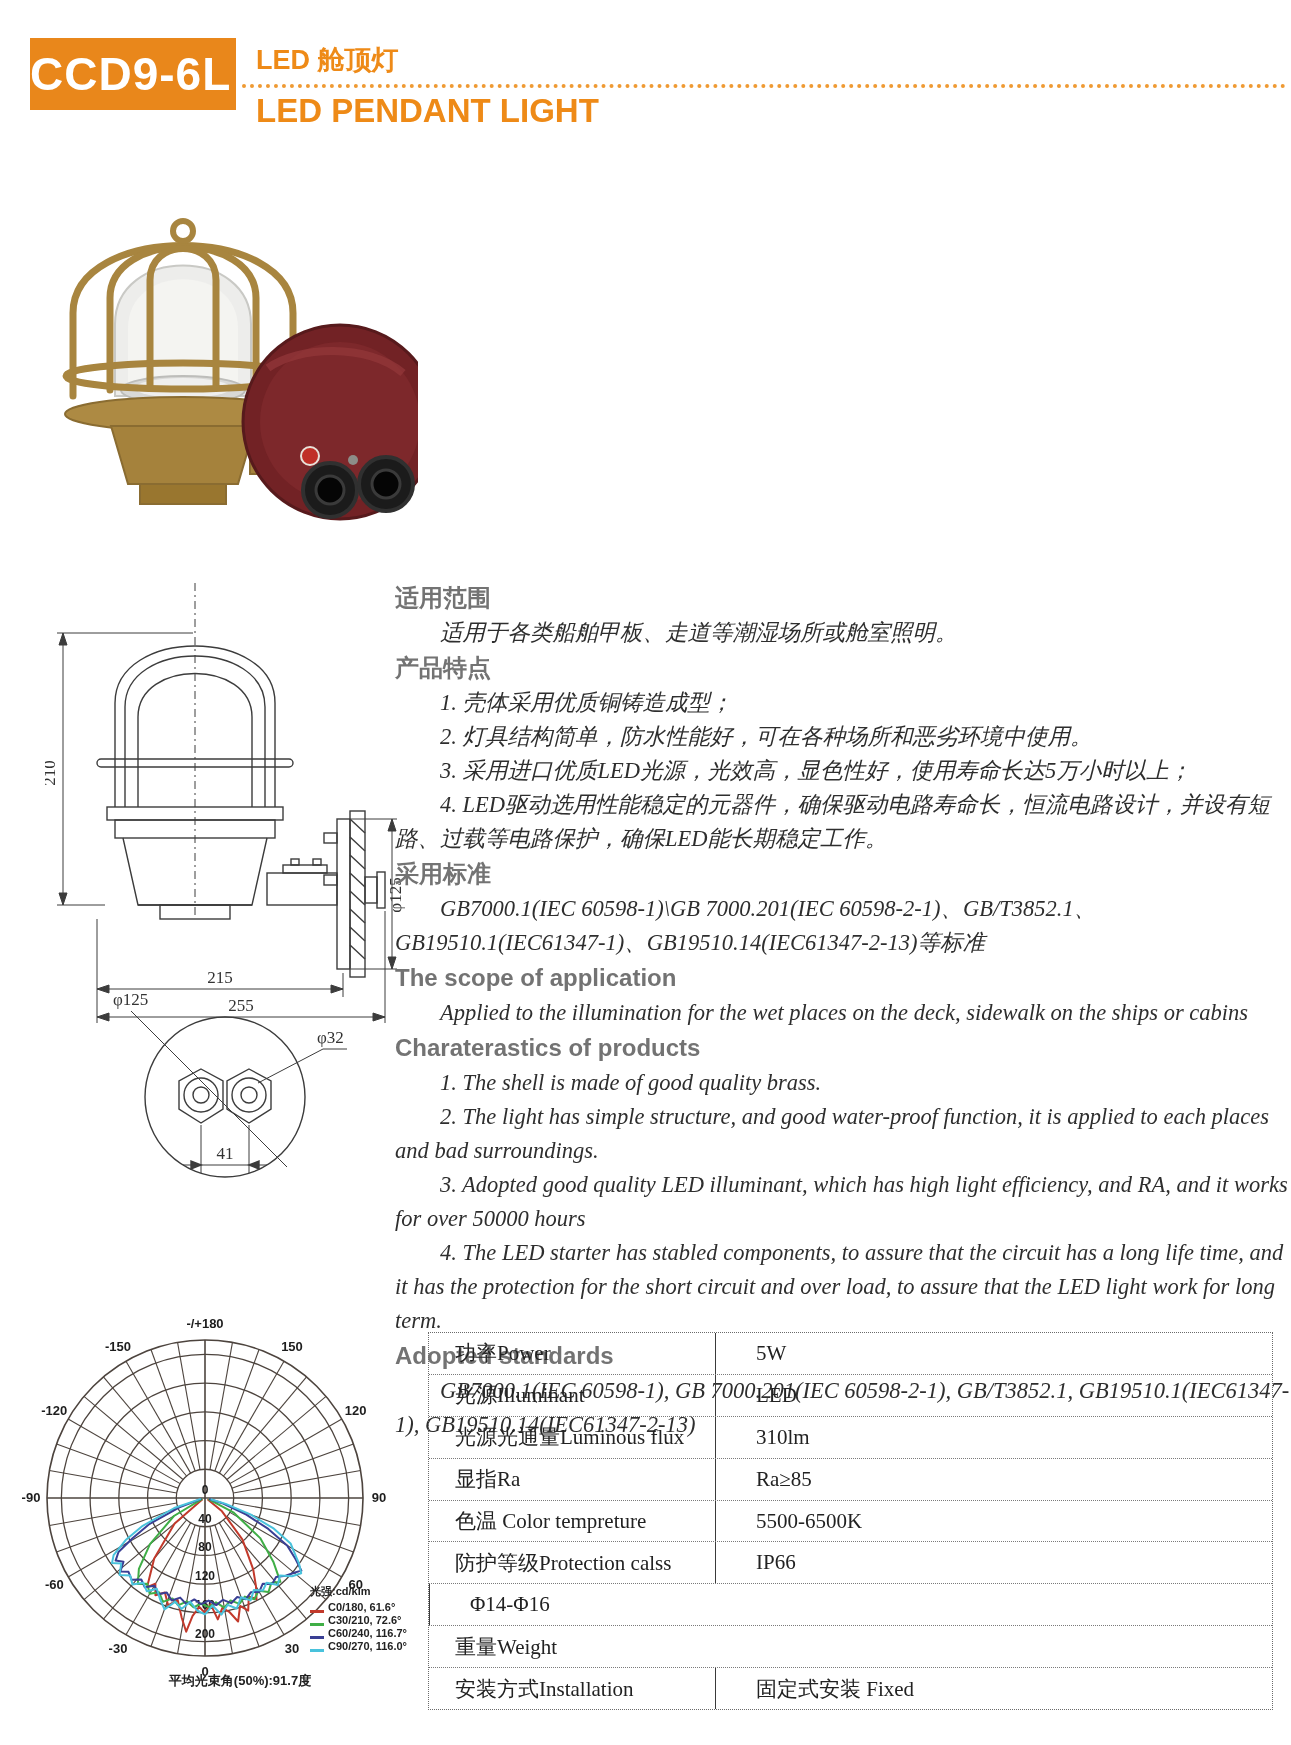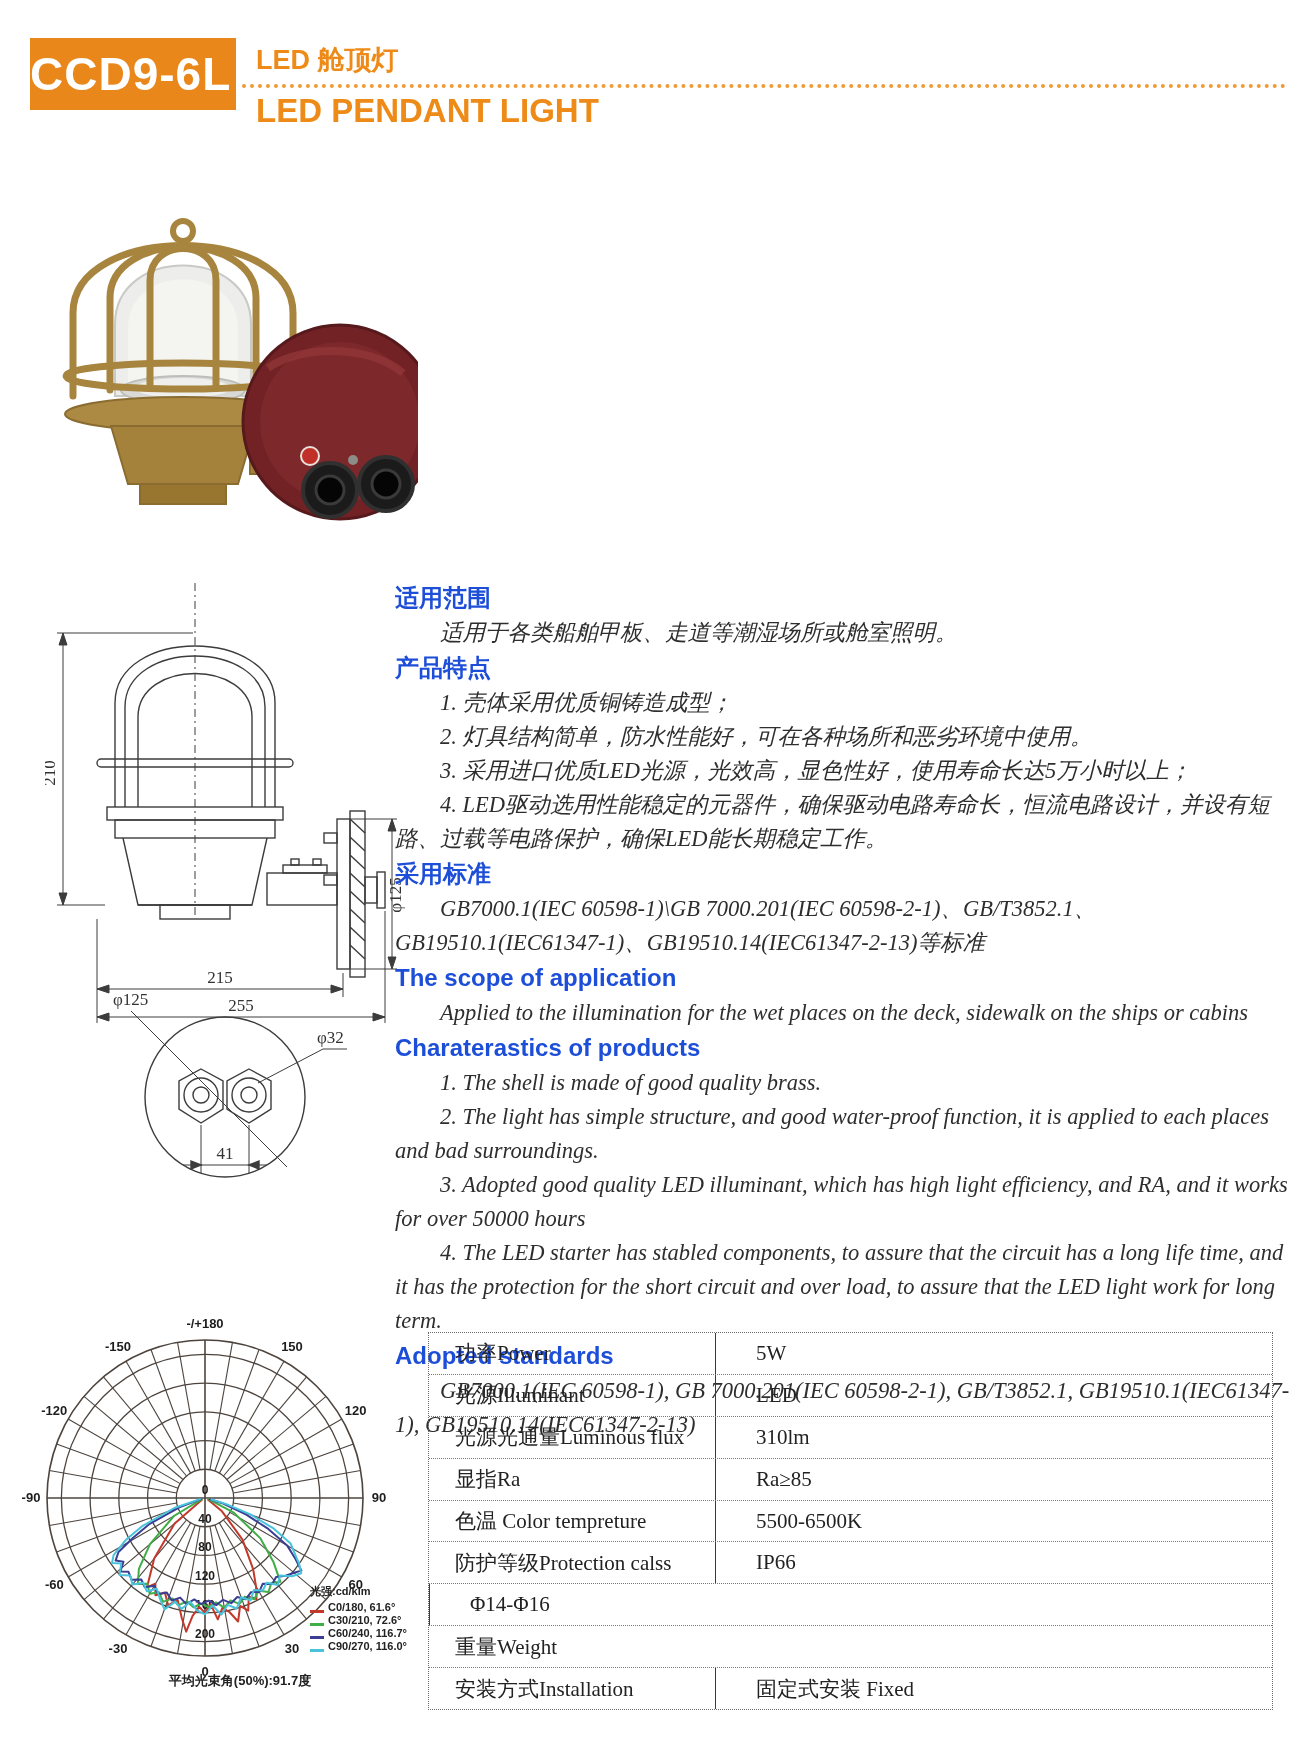--- a/index.html
+++ b/index.html
@@ -18,21 +18,21 @@
         font-family:"Liberation Sans","DejaVu Sans",sans-serif;font-weight:bold;font-size:33px;}
   
   .photo{position:absolute;left:18px;top:138px;}
   .sideview{position:absolute;left:45px;top:575px;}
   .bottomview{position:absolute;left:95px;top:985px;}
   .draw-text{font-family:"Liberation Serif","DejaVu Serif",serif;font-size:17px;fill:#333;}
   
   .text-col{position:absolute;left:395px;top:580px;width:896px;font-size:22.5px;line-height:34px;}
   .text-col p{margin:0;text-indent:2em;font-style:italic;}
   .h-org{font-family:"Liberation Sans","DejaVu Sans",sans-serif;font-weight:bold;
-         color:#1d4ed8;font-size:24px;text-indent:0 !important;line-height:36px;}
+         color:#737373;font-size:24px;text-indent:0 !important;line-height:36px;}
   
   .chart-wrap{position:absolute;left:20px;top:1298px;width:400px;height:440px;}
   .chart-svg{position:absolute;left:0;top:0;}
   .legend{position:absolute;left:290px;top:286px;width:110px;
           font-family:"Liberation Sans","DejaVu Sans",sans-serif;font-size:11px;font-weight:bold;color:#222;}
   .legend-title{margin-bottom:2px;}
   .legend-row{display:flex;align-items:flex-end;margin:1px 0;white-space:nowrap;}
   .legend-dash{display:inline-block;width:14px;height:3px;margin-right:4px;flex:0 0 auto;}
   .chart-caption{position:absolute;left:80px;top:374px;width:280px;text-align:center;
           font-family:"Liberation Sans","DejaVu Sans",sans-serif;font-size:13px;font-weight:bold;color:#222;}

